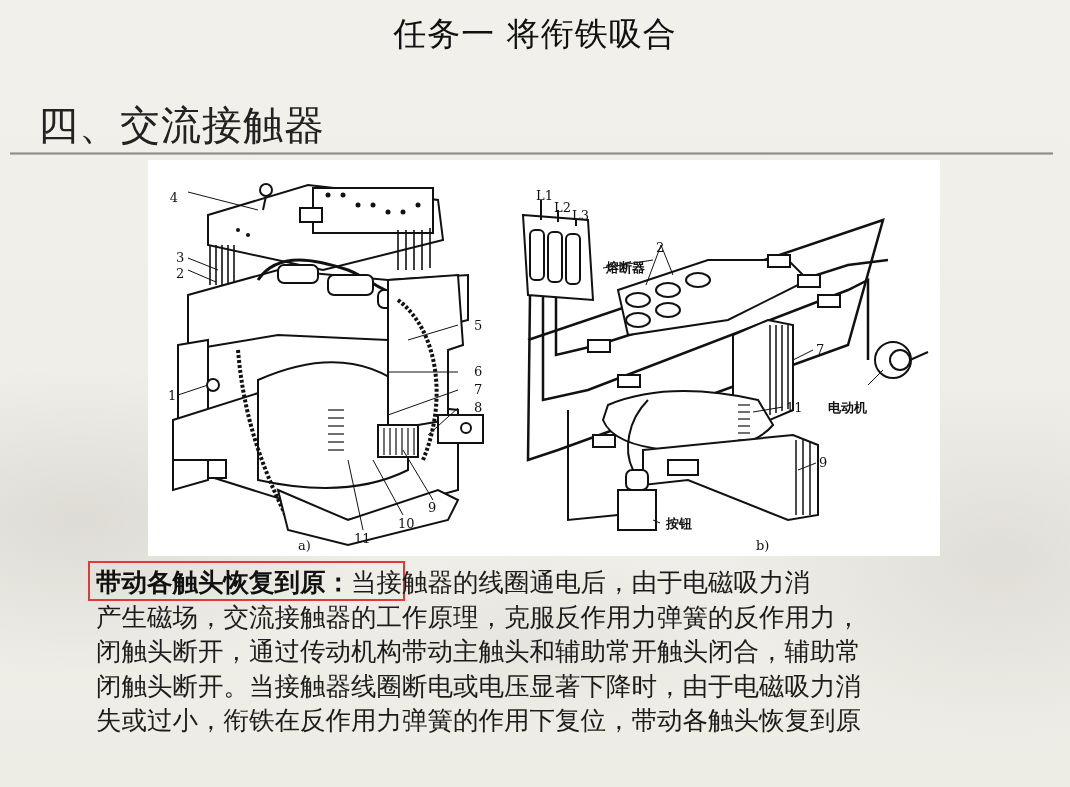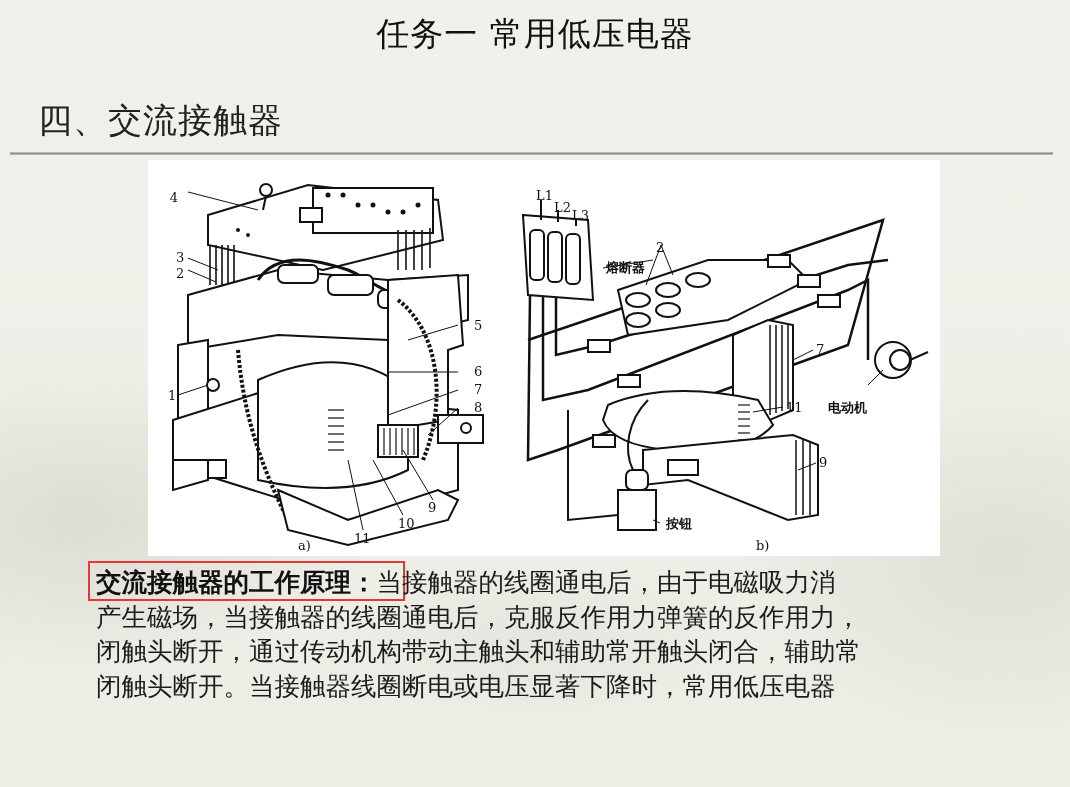--- a/index.html
+++ b/index.html
@@ -17,21 +17,21 @@
       radial-gradient(ellipse 300px 120px at 540px 640px, rgba(215,213,206,0.35), rgba(239,238,232,0) 70%),
       linear-gradient(180deg, #f1f0ea 0%, #edece5 100%);
   }
   .slide-title {
     position: absolute; left: 0; right: 0; top: 12px;
     text-align: center; font-size: 33px; font-weight: normal; letter-spacing: 1px;
     font-family: "DejaVu Sans", sans-serif; color: #111;
   }
   .section-heading {
     position: absolute; left: 38px; top: 98px;
-    font-size: 34px; color: #222; letter-spacing: 1px;
+    font-size: 40px; color: #222; letter-spacing: 1px;
     font-family: "DejaVu Sans", sans-serif;
   }
   .rule {
     position: absolute; left: 10px; width: 1043px; top: 152px; height: 3px;
     background: linear-gradient(180deg, #c9c8c1 0%, #8f8e88 50%, #c9c8c1 100%);
   }
   .figure {
     position: absolute; left: 148px; top: 160px; width: 792px; height: 396px;
     background: #ffffff;
   }
@@ -49,21 +49,21 @@
   .highlight-box {
     position: absolute; left: 88px; top: 561px; width: 317px; height: 40px;
     border: 2px solid #e0393a; box-sizing: border-box;
   }
 </style>
 </head>
 <body>
 
 <div class="bg-wash"></div>
 
-<div class="slide-title">任务一  常用低压电器</div>
+<div class="slide-title">任务一  将衔铁吸合</div>
 
 <div class="section-heading">四、交流接触器</div>
 
 <div class="rule"></div>
 
 <div class="figure">
   <svg width="792" height="396" viewBox="0 0 792 396">
     <g stroke="#111" stroke-width="2" fill="none">
 
       <polygon points="60,55 160,25 290,40 295,80 175,110 60,85" fill="#fff"></polygon>
@@ -257,17 +257,18 @@
       <text class="fig-cn" x="680" y="252">电动机</text>
       <text class="fig-cn" x="518" y="368">按钮</text>
       <text class="fig-label" x="608" y="390">b)</text>
     </g>
   </svg>
 </div>
 
 <div class="highlight-box"></div>
 
 <div class="body-text">
-  <span class="line"><span class="principle-label">交流接触器的工作原理：</span><span>当接触器的线圈通电后，由于电磁吸力消</span></span>
-  <span class="line">产生磁场，当接触器的线圈通电后，克服反作用力弹簧的反作用力，</span>
+  <span class="line"><span class="principle-label">带动各触头恢复到原：</span><span>当接触器的线圈通电后，由于电磁吸力消</span></span>
+  <span class="line">产生磁场，交流接触器的工作原理，克服反作用力弹簧的反作用力，</span>
   <span class="line">闭触头断开，通过传动机构带动主触头和辅助常开触头闭合，辅助常</span>
-  <span class="line">闭触头断开。当接触器线圈断电或电压显著下降时，常用低压电器</span>
+  <span class="line">闭触头断开。当接触器线圈断电或电压显著下降时，由于电磁吸力消</span>
+  <span class="line">失或过小，衔铁在反作用力弹簧的作用下复位，带动各触头恢复到原</span>
 </div>
 
 </body></html>

